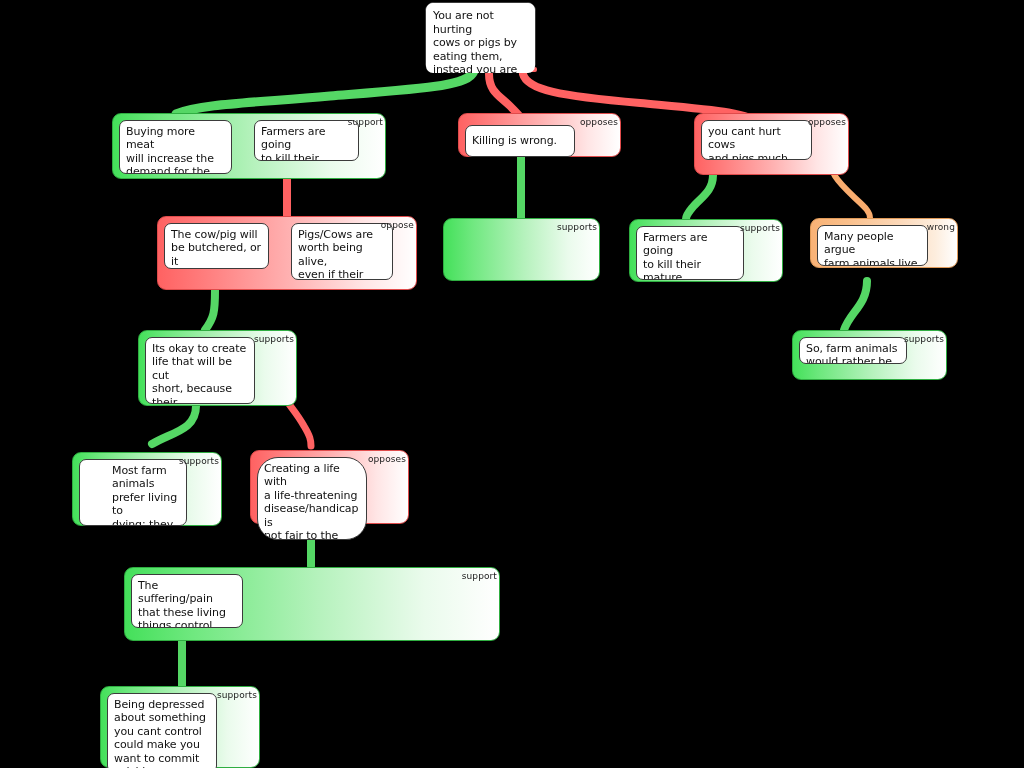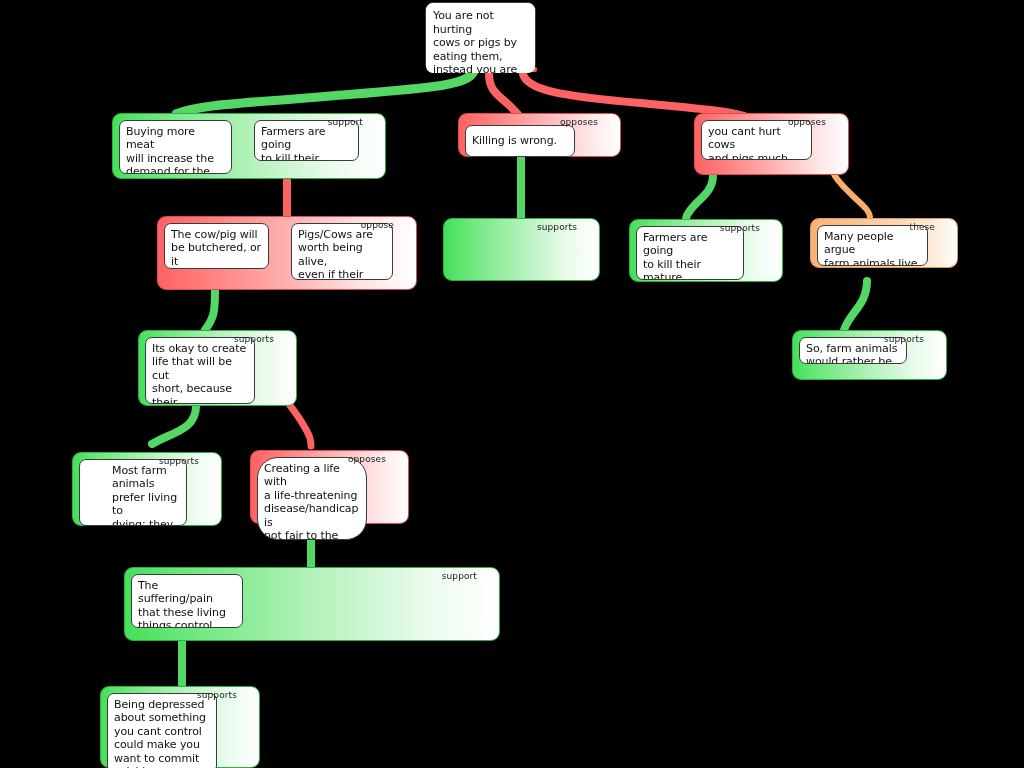--- a/index.html
+++ b/index.html
@@ -43,21 +43,21 @@
     white-space:pre-line;
     margin-right:22px;
     overflow:hidden;
   }
   .card:last-of-type{margin-right:0;}
 
   
   .rel-label{
     position:absolute;
     top:3px;
-    right:22px;
+    right:2px;
     font-size:9px;
     color:#1b1b1b;
     letter-spacing:0.1px;
     pointer-events:none;
   }
   .rel-label.rebut{color:#2b2b2b;}
 
   
   #edges{position:absolute;left:0;top:0;width:1024px;height:768px;z-index:1;}
 </style>
@@ -154,21 +154,21 @@
 to kill their mature
 livestock either
 way.</div>
     <span class="rel-label">supports</span>
   </div>
 
   <div class="group rebut" style="left:810px;top:218px;width:148px;height:50px;">
     <div class="card" style="width:111px;height:41px;">Many people argue
 farm animals live in
 torture.</div>
-    <span class="rel-label rebut">these</span>
+    <span class="rel-label rebut">wrong</span>
   </div>
 
   <div class="group support" style="left:138px;top:330px;width:159px;height:76px;">
     <div class="card" style="width:110px;height:67px;">Its okay to create
 life that will be cut
 short, because their
 life will be worth
 living.</div>
     <span class="rel-label">supports</span>
   </div>

